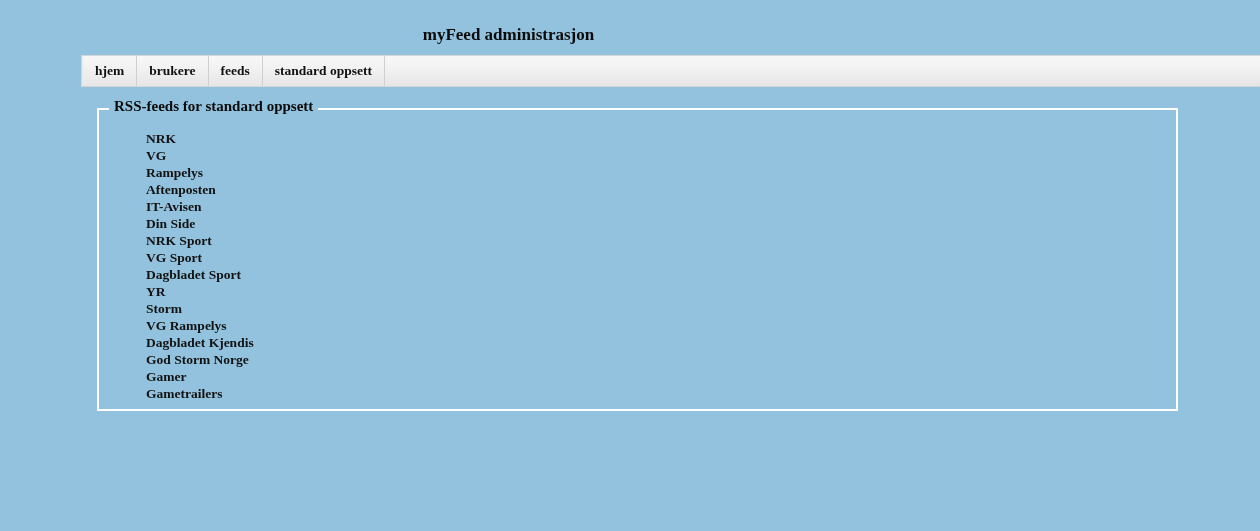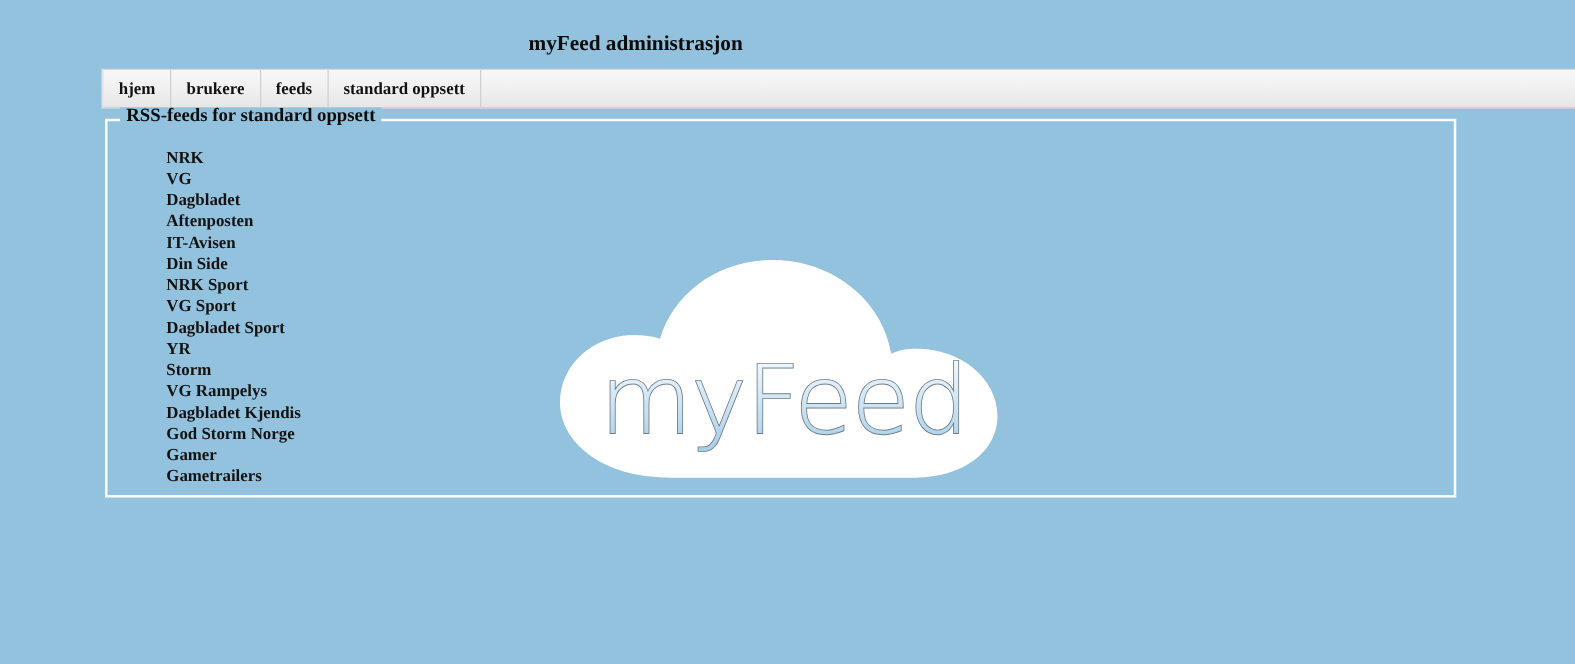--- a/index.html
+++ b/index.html
@@ -67,21 +67,21 @@
   
   .feeds-fieldset {
     position: absolute;
     left: 81px;
     top: 92px;
     width: 1081px;
     height: 303px;
     box-sizing: border-box;
     border: 2px solid #ffffff;
     background: transparent;
-    margin: 3px;
+    margin: 16px;
     padding: 0;
   }
   .feeds-legend {
     position: absolute;
     left: 10px;
     top: -11px;
     background: #92c2dd;
     padding: 0 5px;
     font-family: "Liberation Serif", serif;
     font-weight: bold;
@@ -145,58 +145,30 @@
   <div class="menu-filler"></div>
 </nav>
 
 <section class="feeds-fieldset">
 
   <div class="feeds-legend">RSS-feeds for standard oppsett</div>
 
   <ul class="feed-list">
     <li class="feed-item">NRK</li>
     <li class="feed-item">VG</li>
-    <li class="feed-item">Dagbladet</li>
+    <li class="feed-item">Rampelys</li>
     <li class="feed-item">Aftenposten</li>
     <li class="feed-item">IT-Avisen</li>
     <li class="feed-item">Din Side</li>
     <li class="feed-item">NRK Sport</li>
     <li class="feed-item">VG Sport</li>
     <li class="feed-item">Dagbladet Sport</li>
     <li class="feed-item">YR</li>
     <li class="feed-item">Storm</li>
     <li class="feed-item">VG Rampelys</li>
     <li class="feed-item">Dagbladet Kjendis</li>
     <li class="feed-item">God Storm Norge</li>
     <li class="feed-item">Gamer</li>
     <li class="feed-item">Gametrailers</li>
   </ul>
 
-  <div class="logo-wrap">
-    <svg width="370" height="186" viewBox="0 0 370 186" xmlns="http://www.w3.org/2000/svg">
-      <defs>
-        <linearGradient id="wordGrad" x1="0" y1="0" x2="0" y2="1">
-          <stop offset="0%" stop-color="#ffffff"></stop>
-          <stop offset="30%" stop-color="#e4f0f9"></stop>
-          <stop offset="100%" stop-color="#a3cbe6"></stop>
-        </linearGradient>
-      </defs>
-
-      <g>
-        <path d="
-          M 93,178
-          C 40,178 6,150 6,118
-          C 6,88 32,64 66,64
-          C 73,64 80,65 86,67
-          C 97,30 133,4 176,4
-          C 224,4 264,36 271,79
-          C 277,76 284,75 291,75
-          C 327,75 356,99 356,129
-          C 356,158 327,178 291,178
-          Z" fill="#ffffff"></path>
-        <rect x="93" y="150" width="200" height="28" fill="#ffffff"></rect>
-      </g>
-
-      <text x="185" y="142" text-anchor="middle" font-family="'DejaVu Sans', sans-serif" font-size="76" font-weight="300" letter-spacing="-1" fill="url(#wordGrad)" stroke="#6d7d88" stroke-width="1.4" paint-order="stroke fill">myFeed</text>
-    </svg>
-  </div>
 
 </section>
 
 </body></html>

